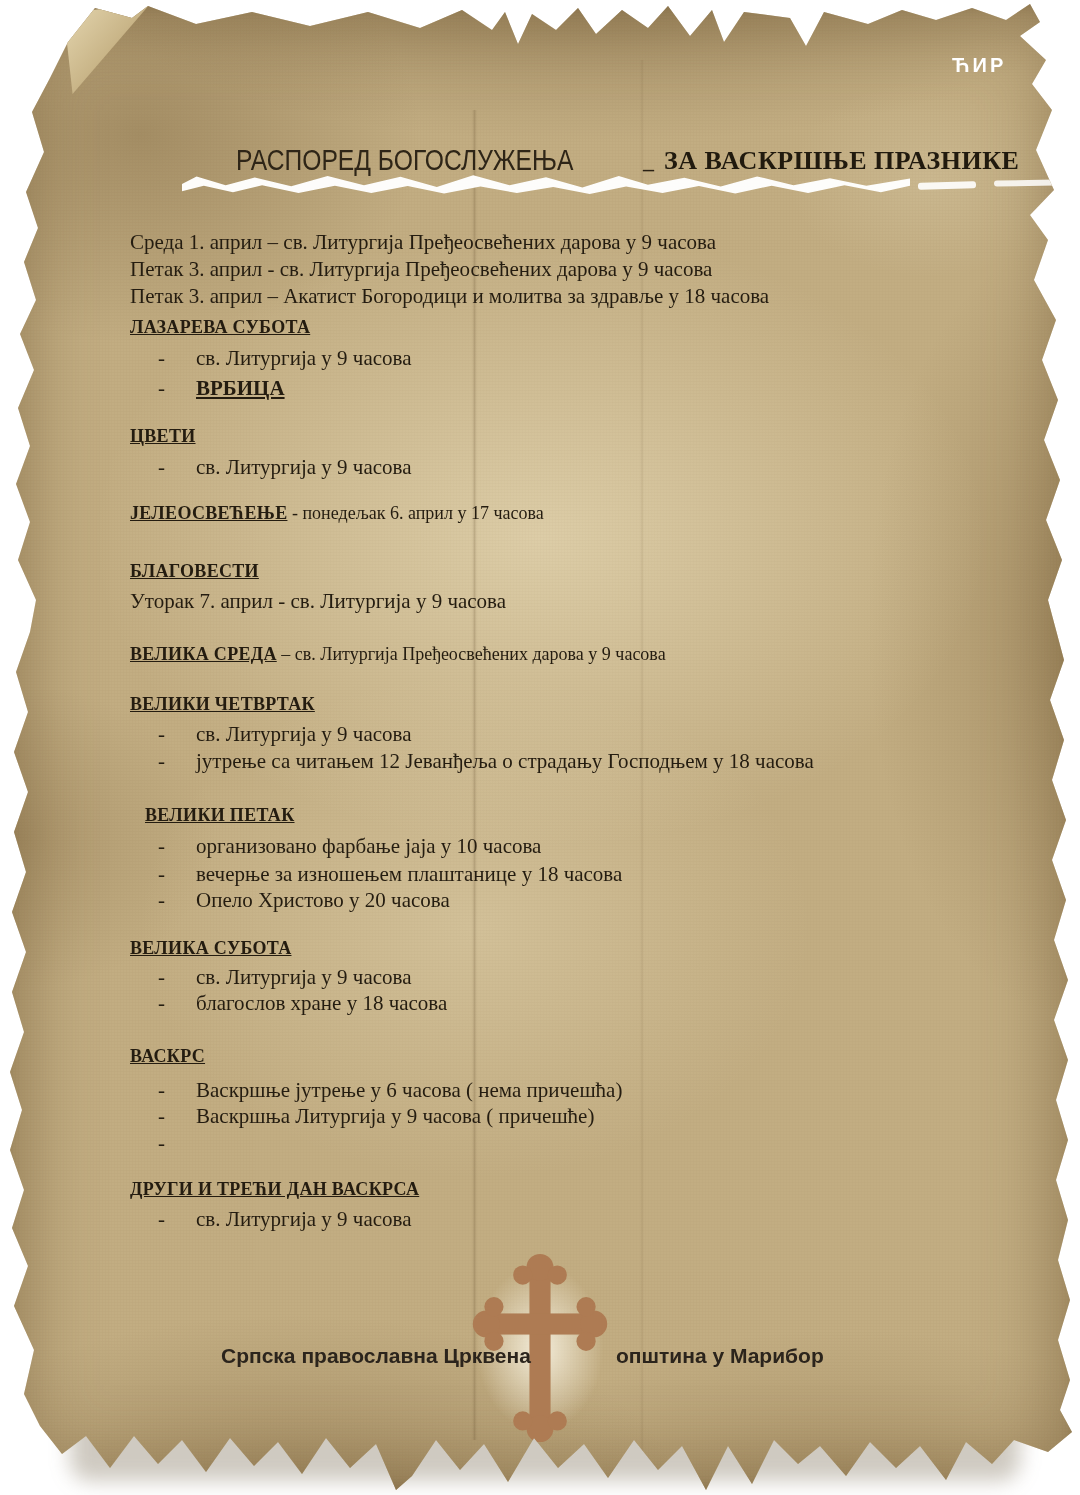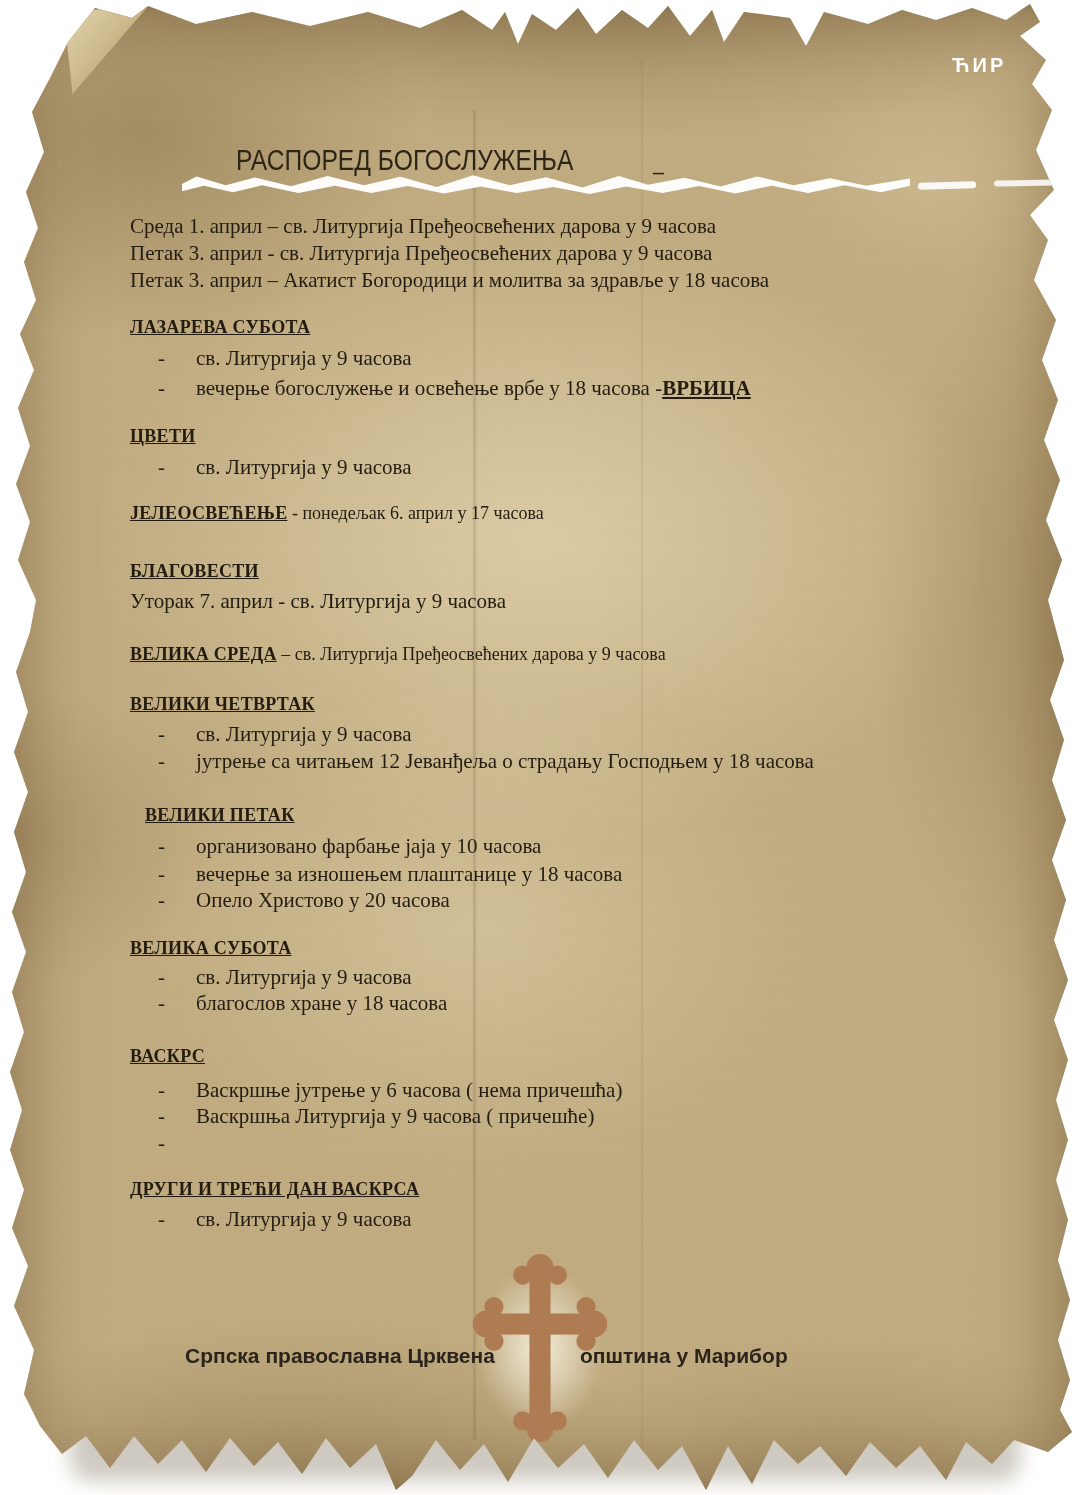--- a/index.html
+++ b/index.html
@@ -63,21 +63,21 @@
   .crease{position:absolute;background:linear-gradient(to right, rgba(90,68,38,0), rgba(90,68,38,.20), rgba(90,68,38,0));}
   .crease.c1{left:472px;top:110px;width:5px;height:1330px;}
   .crease.c2{left:640px;top:60px;width:4px;height:1400px;opacity:.5;}
   .fold{
     position:absolute;left:62px;top:4px;width:88px;height:90px;
     clip-path:polygon(2% 10%, 100% 0%, 12% 100%);
     background:linear-gradient(130deg,#e6d8b2 0%, #c9b588 52%, #a2885c 100%);
   }
   
   .abs{position:absolute;}
-  .title-row{left:236px;top:144px;display:flex;align-items:flex-end;gap:20px;white-space:nowrap;color:#2a2114;}
+  .title-row{left:236px;top:144px;display:flex;align-items:center;gap:10px;white-space:nowrap;color:#2a2114;}
   .title-left{
     font-family:"Liberation Sans", sans-serif;font-size:29px;font-weight:400;letter-spacing:0px;
     display:inline-block;transform:scaleX(.85);transform-origin:left bottom;color:#2e2517;
   }
   .title-sep{font-weight:700;font-size:22px;}
   .title-right{font-weight:700;font-size:26px;letter-spacing:.5px;color:#211a0e;}
   .streak{
     left:182px;top:172px;width:728px;height:22px;background:#ffffff;opacity:.97;
     clip-path:polygon(0% 55%,2% 20%,6% 60%,10% 25%,15% 65%,20% 18%,25% 60%,30% 22%,35% 68%,40% 15%,
       45% 60%,50% 24%,55% 70%,60% 18%,64% 58%,69% 26%,74% 66%,79% 20%,84% 60%,89% 28%,94% 62%,100% 30%,
@@ -85,30 +85,30 @@
       41% 66%,36% 98%,31% 64%,26% 95%,21% 62%,16% 96%,11% 60%,7% 92%,3% 62%,0% 88%);
   }
   .streak-dash{background:#fff;border-radius:3px;}
   .d1{left:918px;top:182px;width:58px;height:7px;transform:rotate(-1.5deg);opacity:.9;}
   .d2{left:994px;top:180px;width:68px;height:6px;transform:rotate(-1deg);opacity:.85;}
   .lang-toggle{
     left:952px;top:48px;font-family:"Liberation Sans", sans-serif;font-weight:700;font-size:20px;
     color:#ffffff;letter-spacing:3px;cursor:pointer;margin-top:6px;
   }
   .body-text{color:#241c10;font-size:21px;white-space:nowrap;}
-  .intro-line{left:130px;}
+  .intro-line{left:130px;margin-top:16px;}
   .sec-heading{left:130px;font-size:18px;}
   .sec-heading .ht{font-weight:700;text-decoration:underline;letter-spacing:.3px;}
   .sec-line{left:130px;}
   .item{left:158px;display:flex;}
   .item .dash{width:38px;font-size:21px;}
   .bold-link{font-weight:700;text-decoration:underline;}
   
   .footer-text{
-    font-family:"Liberation Sans", sans-serif;font-weight:700;font-size:21px;color:#2b241c;white-space:nowrap;
+    font-family:"Liberation Sans", sans-serif;font-weight:700;font-size:21px;color:#2b241c;white-space:nowrap;margin-left:36px;
   }
   .f-left{left:185px;top:1344px;}
   .f-right{left:580px;top:1344px;}
   .cross-glow{
     left:452px;top:1232px;width:176px;height:232px;
     background:radial-gradient(ellipse 50% 50% at 50% 50%, rgba(246,240,222,.95), rgba(246,240,222,0) 72%);
   }
   .cross-wrap{left:472px;top:1252px;width:136px;height:192px;}
 </style>
 </head>
@@ -124,38 +124,38 @@
     <div class="crease c2"></div>
     <div class="fold"></div>
 
     <div class="abs streak"></div>
     <div class="abs streak-dash d1"></div>
     <div class="abs streak-dash d2"></div>
 
     <div class="abs title-row">
       <span class="title-left">РАСПОРЕД БОГОСЛУЖЕЊА</span>
         <span class="title-sep">_</span>
+        <span class="title-right">ЗА ВАСКРШЊЕ ПРАЗНИКЕ</span>
     </div>
 
     <div class="abs lang-toggle">ЋИР</div>
 
     <div id="intro">
         <div class="abs body-text intro-line" style="top: 214px;">Среда 1. април – св. Литургија Пређеосвећених дарова у 9 часова</div>
         <div class="abs body-text intro-line" style="top: 241px; text-align: center;">Петак 3. април -  св. Литургија Пређеосвећених дарова у 9 часова</div>
         <div class="abs body-text intro-line" style="top: 268px;">Петак 3. април – Акатист Богородици и молитва за здравље у 18 часова</div>
       </div>
     <div id="sections">
         <div class="abs body-text sec-heading" style="top: 317px;"><span class="ht">ЛАЗАРЕВА СУБОТА</span></div>
         <div class="abs body-text item" style="top: 346px;">
           <span class="dash">-</span>
           <span>св. Литургија у 9 часова</span>
         </div>
         <div class="abs body-text item" style="top: 376px;">
           <span class="dash">-</span>
-          <span>вечерње богослужење и освећење врбе у 18 часова - </span>
           <span class="bold-link">ВРБИЦА</span>
         </div>
         <div class="abs body-text sec-heading" style="top: 426px;"><span class="ht">ЦВЕТИ</span></div>
         <div class="abs body-text item" style="top: 455px;">
           <span class="dash">-</span>
           <span>св. Литургија у 9 часова</span>
         </div>
         <div class="abs body-text sec-heading" style="top: 503px;"><span class="ht">ЈЕЛЕОСВЕЋЕЊЕ</span><span> - понедељак 6. април у 17 часова</span></div>
         <div class="abs body-text sec-heading" style="top: 561px;"><span class="ht">БЛАГОВЕСТИ</span></div>
         <div class="abs body-text sec-line" style="top: 589px;">Уторак 7. април - св. Литургија у 9 часова</div>

